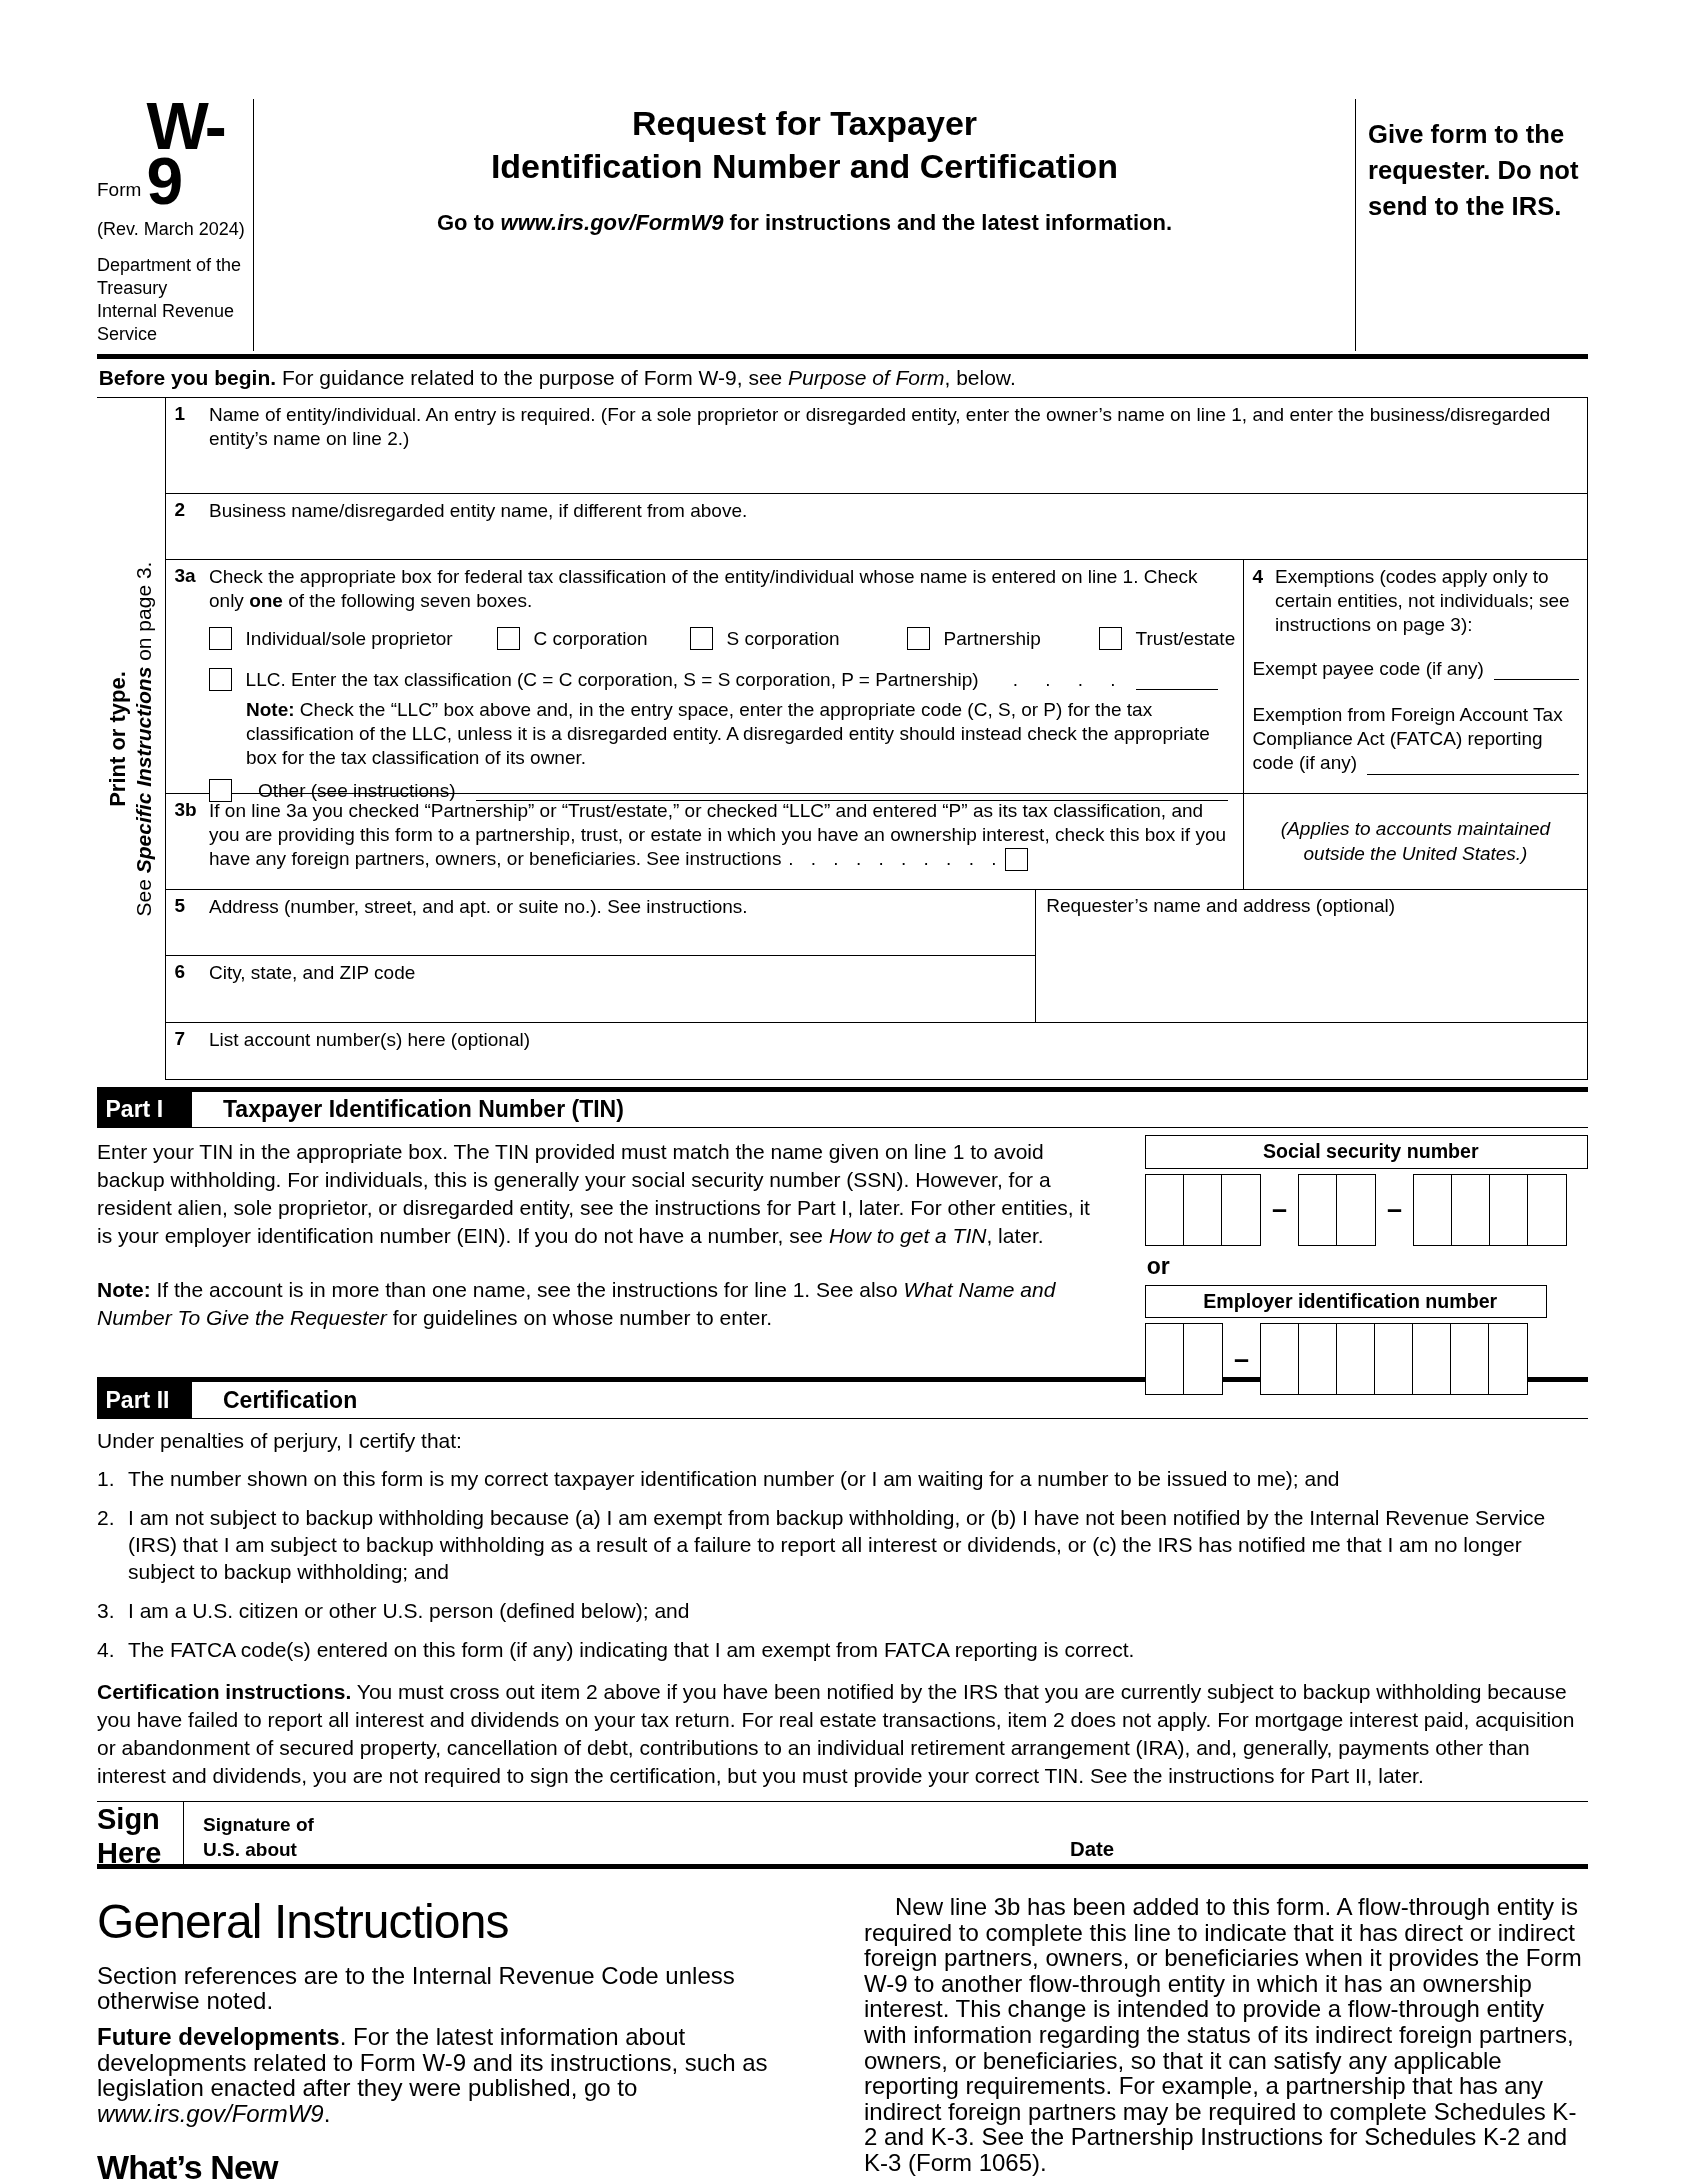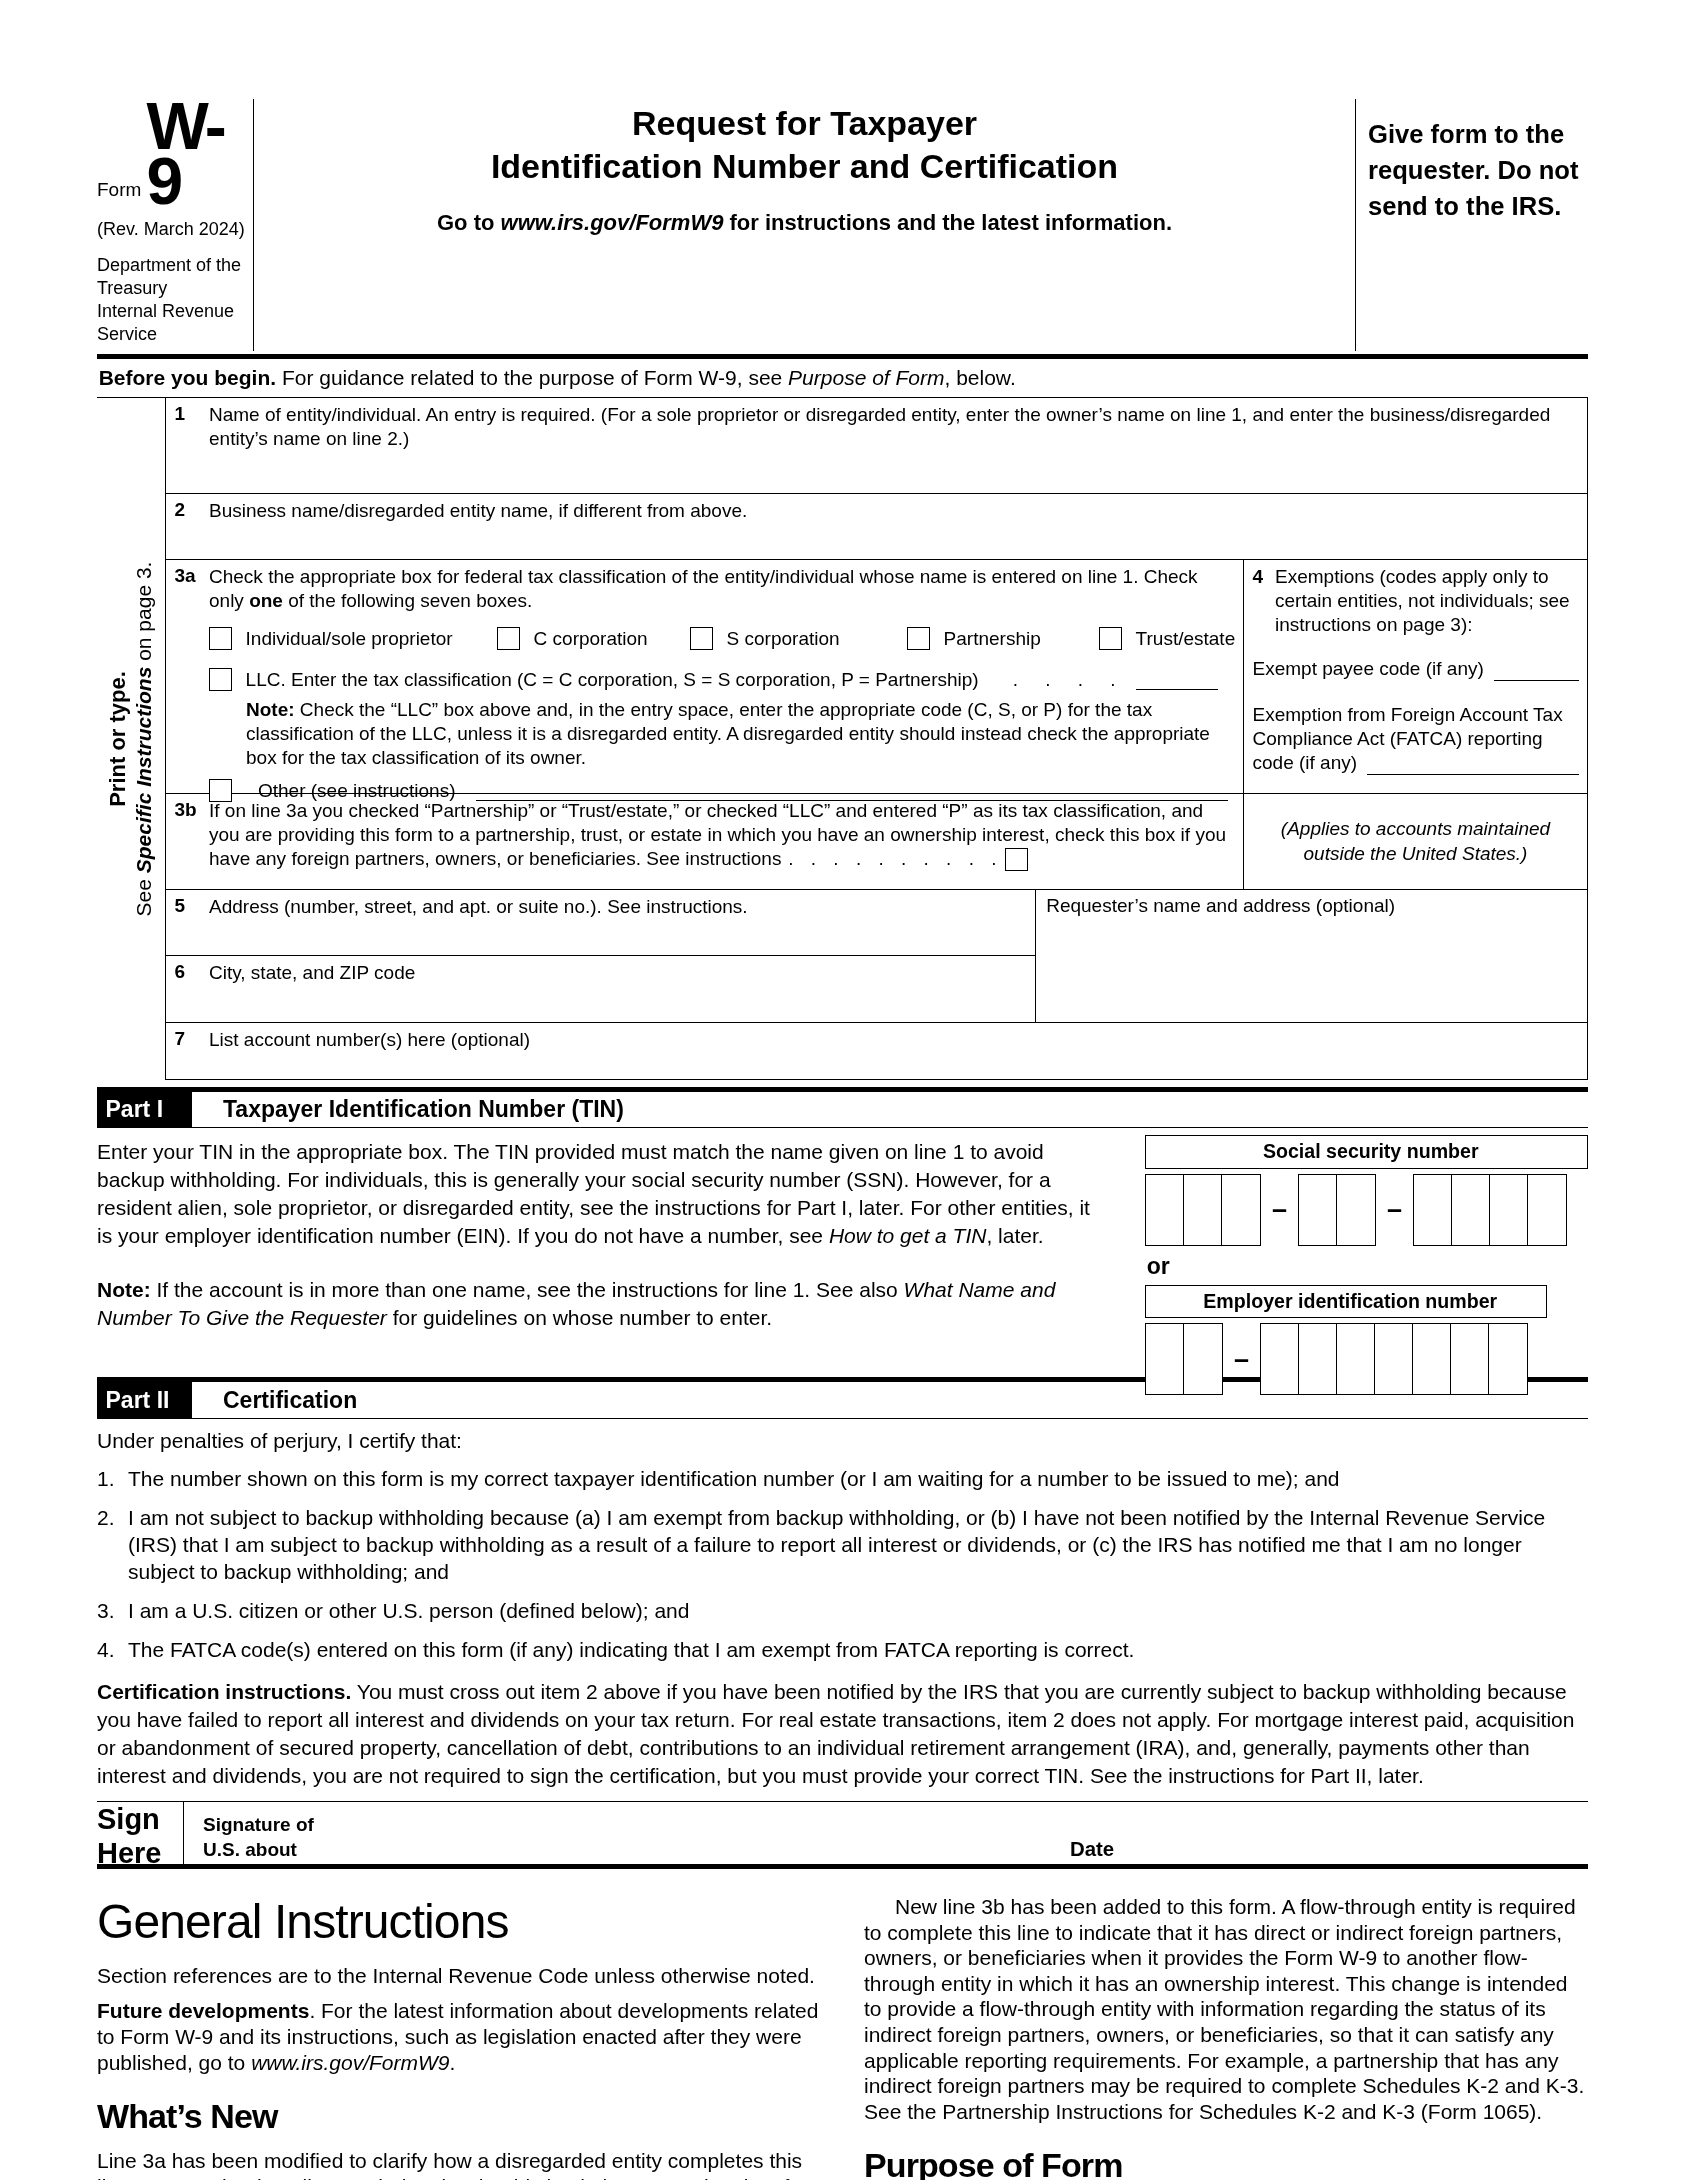--- a/index.html
+++ b/index.html
@@ -45,21 +45,21 @@
   .ws-short { top: 31px; }
 
   .grid3 { display: flex; border-bottom: 1.7px solid #000; }
   .grid3-left { flex: 1; border-right: 1.7px solid #000; }
   .r3a { height: 234px; border-bottom: 1.7px solid #000; display: flex; }
   .r3b { height: 95px; display: flex; }
   .grid3-right { width: 343px; display: flex; flex-direction: column; }
   .box4 { height: 234px; border-bottom: 1.7px solid #000; padding: 5.1px 8.5px 0 0; font-size: 19px; line-height: 24px; }
   .box4-head { display: flex; }
   .box4 .num4 { width: 31px; padding-left: 8.5px; font-weight: bold; flex: 0 0 auto; }
-  .exempt-row { display: flex; align-items: flex-end; margin: 20.4px 0 0 8.5px; }
+  .exempt-row { display: flex; align-items: center; margin: 20.4px 0 0 8.5px; }
   .fatca-l1 { margin: 22px 0 0 8.5px; }
   .fatca-l2 { display: flex; align-items: flex-end; margin-left: 8.5px; }
   .entry-line { border-bottom: 1.7px solid #000; height: 22px; display: inline-block; }
   .applies { flex: 1; display: flex; align-items: center; justify-content: center; font-style: italic; font-size: 19px; line-height: 25px; text-align: center; padding: 0 20.4px; }
 
   .cbrow { position: relative; height: 41px; margin-top: 8.5px; }
   .cbpair { position: absolute; top: 5.1px; display: flex; align-items: center; gap: 13.6px; font-size: 19px; white-space: nowrap; }
   .cb { width: 23px; height: 23px; border: 1.7px solid #000; background: #fff; flex: 0 0 auto; }
   .cb-inline { display: inline-block; vertical-align: middle; margin-left: 8.5px; }
   .llcrow { display: flex; align-items: center; margin-top: 5.1px; }
@@ -108,21 +108,21 @@
   .signrow { display: flex; border-top: 1.7px solid #000; border-bottom: 5.1px solid #000; margin-top: 10.2px; height: 68px; }
   .signbox { width: 87px; font-weight: bold; font-size: 29px; line-height: 34px; flex: 0 0 auto; border-right: 1.7px solid #000; }
   .siglabel { width: 886px; font-weight: bold; font-size: 19px; line-height: 25px; padding: 10.2px 0 0 19px; flex: 0 0 auto; position: relative; }
   .datecell { flex: 1; font-weight: bold; font-size: 20.4px; padding-top: 36px; position: relative; }
 
   
   .cols { display: flex; gap: 43px; margin-top: 25.6px; }
   .col { width: 724px; }
   .gi-h { font-size: 48px; font-weight: normal; letter-spacing: -0.9px; margin-bottom: 13.6px; }
   .sub-h { font-size: 34px; font-weight: bold; letter-spacing: -0.9px; margin: 22px 0 12px 0; }
-  .ip { font-size: 21px; line-height: 25.6px; margin-bottom: 10.2px; }
+  .ip { font-size: 24px; line-height: 25.6px; margin-bottom: 10.2px; }
   .indent { text-indent: 31px; }
 </style>
 </head>
 <body>
 
 <div class="sheet">
 
   <div class="hdr">
     <div class="hdr-left">
       <div class="hdr-form-row">

